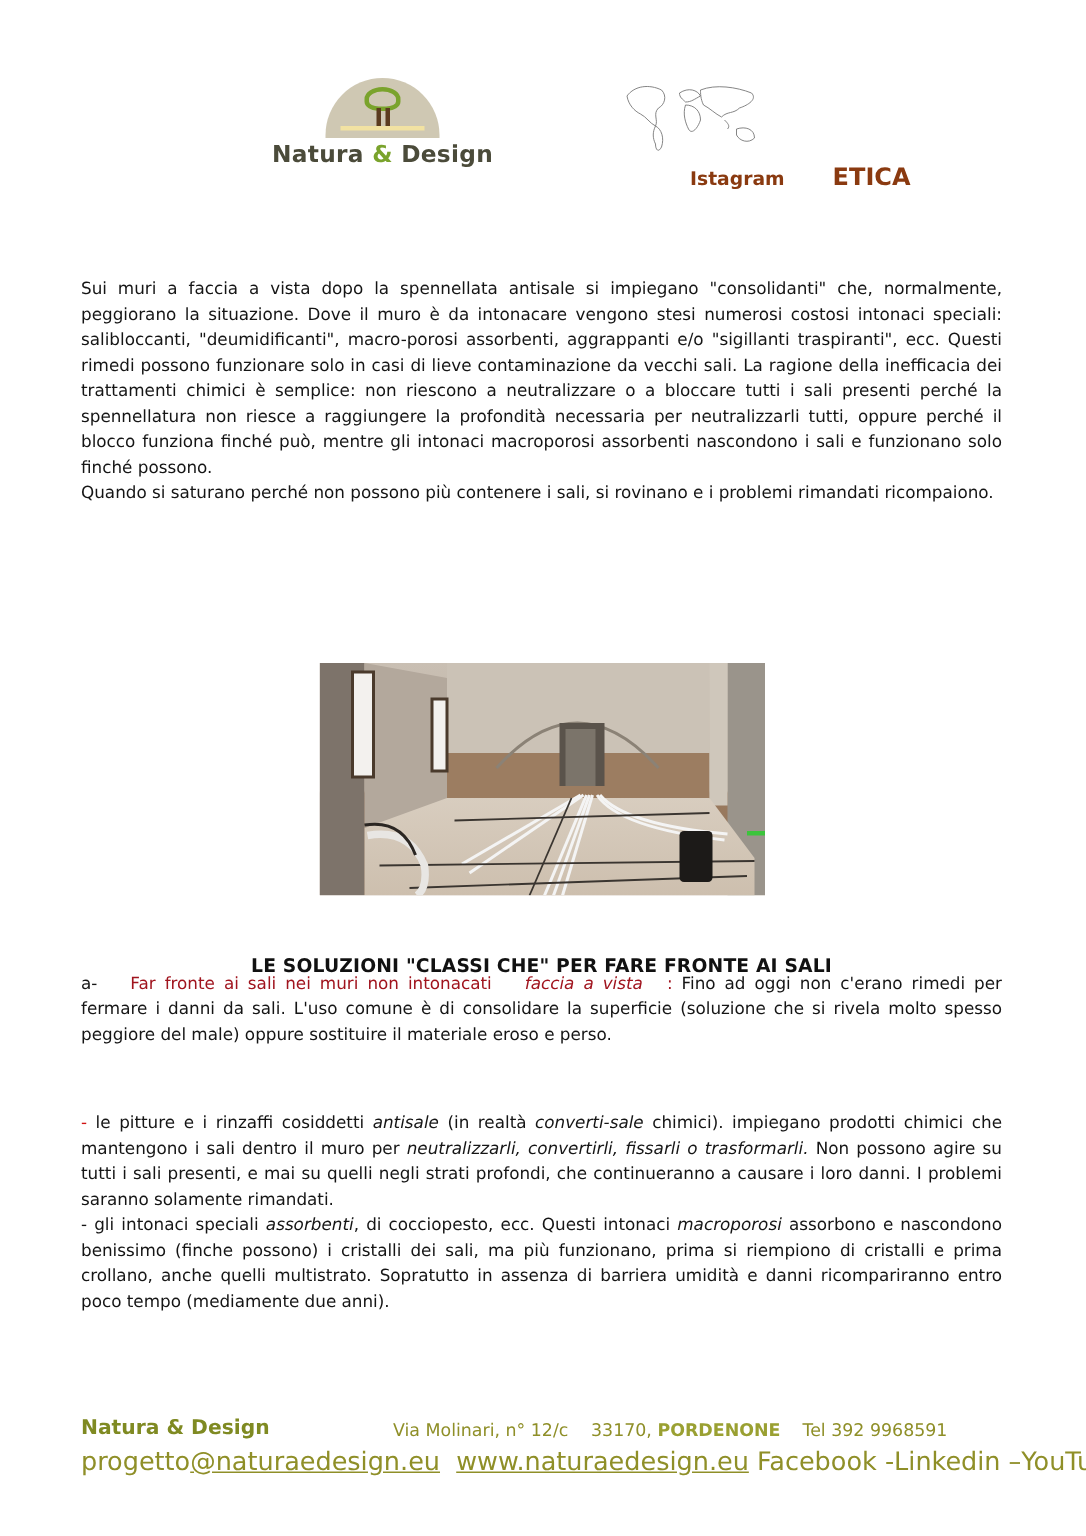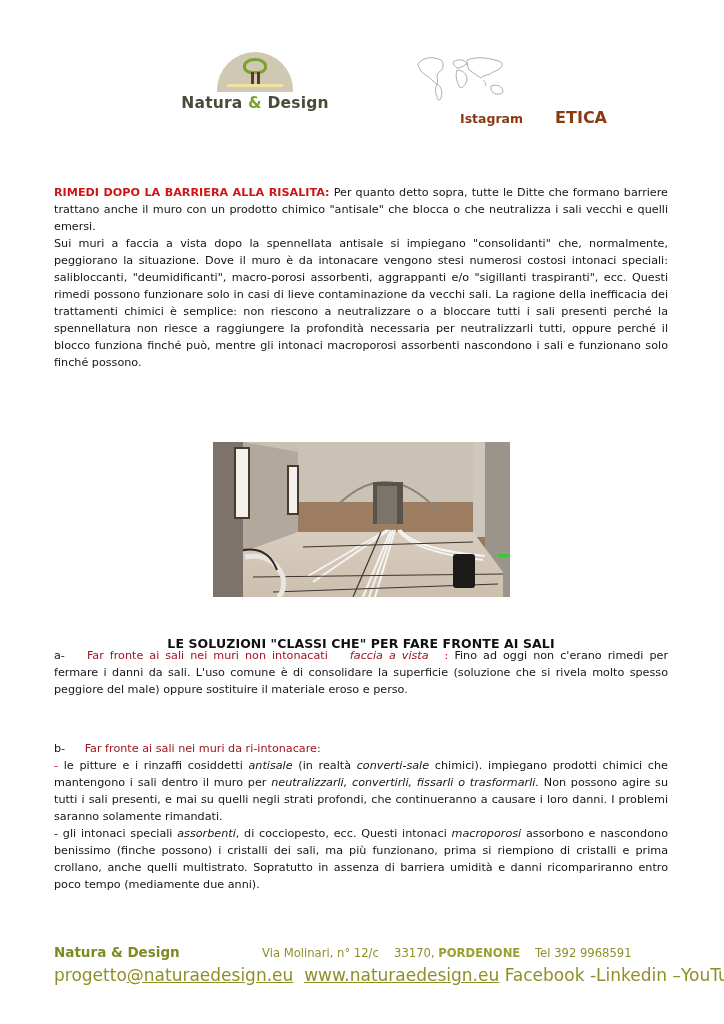--- a/index.html
+++ b/index.html
@@ -80,22 +80,22 @@
       <path d="M44,18 C50,18 54,22 54,28 C52,34 48,38 46,34 C44,30 42,24 44,18 Z"></path>
       <path d="M54,8 C64,4 78,6 88,10 C92,14 86,18 80,20 C76,24 72,22 68,26 C64,24 60,20 56,18 C54,14 54,10 54,8 Z"></path>
       <path d="M78,34 C84,32 90,34 90,40 C86,44 80,42 78,38 Z"></path>
       <path d="M70,28 C72,30 74,32 72,34"></path>
     </g>
   </svg>
   <div class="name"><span class="small">Istagram</span><span class="big">ETICA</span></div>
 </div>
 
 <div id="sec1" class="abs txt">
-  <p><span class="red bold">RIMEDI DOPO LA BARRIERA ALLA RISALITA:</span><span> Per quanto detto sopra, tutte le Ditte che formano barriere trattano anche il muro con un prodotto chimico "antisale" che blocca o che neutralizza i sali vecchi e quelli emersi.</span></p>
   <p>Sui muri a faccia a vista dopo la spennellata antisale si impiegano "consolidanti" che, normalmente, peggiorano la situazione. Dove il muro è da intonacare vengono stesi numerosi costosi intonaci speciali: salibloccanti, "deumidificanti", macro-porosi assorbenti, aggrappanti e/o "sigillanti traspiranti", ecc. Questi rimedi possono funzionare solo in casi di lieve contaminazione da vecchi sali. La ragione della inefficacia dei trattamenti chimici è semplice: non riescono a neutralizzare o a bloccare tutti i sali presenti perché la spennellatura non riesce a raggiungere la profondità necessaria per neutralizzarli tutti, oppure perché il blocco funziona finché può, mentre gli intonaci macroporosi assorbenti nascondono i sali e funzionano solo finché possono.</p>
+  <p style="text-align:left">Quando si saturano perché non possono più contenere i sali, si rovinano e i problemi rimandati ricompaiono.</p>
 </div>
 
 <div id="photo" class="abs" title="Interior of a room under renovation with cables and pipes on the floor">
   <svg width="297" height="155" viewBox="0 0 297 155">
     <defs>
       <linearGradient id="wall" x1="0" y1="0" x2="0" y2="1">
         <stop offset="0" stop-color="#c9bfb3"></stop>
         <stop offset="0.55" stop-color="#bfb3a4"></stop>
         <stop offset="0.56" stop-color="#9a7a5e"></stop>
         <stop offset="1" stop-color="#8f7259"></stop>
@@ -151,21 +151,20 @@
   </svg>
 </div>
 
 <div id="heading2" class="abs">LE SOLUZIONI "CLASSI CHE" PER FARE FRONTE AI SALI</div>
 
 <div id="sec-a" class="abs txt" style="top:647px;">
   <p><span>a- </span><span class="dred">Far fronte ai sali nei muri non intonacati </span><span class="dred" style="font-style:italic">faccia a vista</span><span class="dred">:</span><span> Fino ad oggi non c'erano rimedi per fermare i danni da sali. L'uso comune è di consolidare la superficie (soluzione che si rivela molto spesso peggiore del male) oppure sostituire il materiale eroso e perso.</span></p>
 </div>
 
 <div id="sec-b" class="abs txt">
-  <p><span>b- </span><span class="dred">Far fronte ai sali nei muri da ri-intonacare:</span></p>
   <p><span class="red">-</span><span> le pitture e i rinzaffi cosiddetti </span><em>antisale</em><span> (in realtà </span><em>converti-sale</em><span> chimici). impiegano prodotti chimici che mantengono i sali dentro il muro per </span><em>neutralizzarli, convertirli, fissarli o trasformarli.</em><span> Non possono agire su tutti i sali presenti, e mai su quelli negli strati profondi, che continueranno a causare i loro danni. I problemi saranno solamente rimandati.</span></p>
   <p><span>- gli intonaci speciali </span><em>assorbenti</em><span>, di cocciopesto, ecc. Questi intonaci </span><em>macroporosi</em><span> assorbono e nascondono benissimo (finche possono) i cristalli dei sali, ma più funzionano, prima si riempiono di cristalli e prima crollano, anche quelli multistrato. Sopratutto in assenza di barriera umidità e danni ricompariranno entro poco tempo (mediamente due anni).</span></p>
 </div>
 
 <div id="footer" class="abs">
   <div class="row1">
     <span class="brand">Natura &amp; Design</span>
     <span class="addr">Via Molinari,  n° 12/c</span>
     <span class="city"><span>33170, </span><span class="pn">PORDENONE</span></span>
     <span class="tel">Tel  392 9968591</span>

